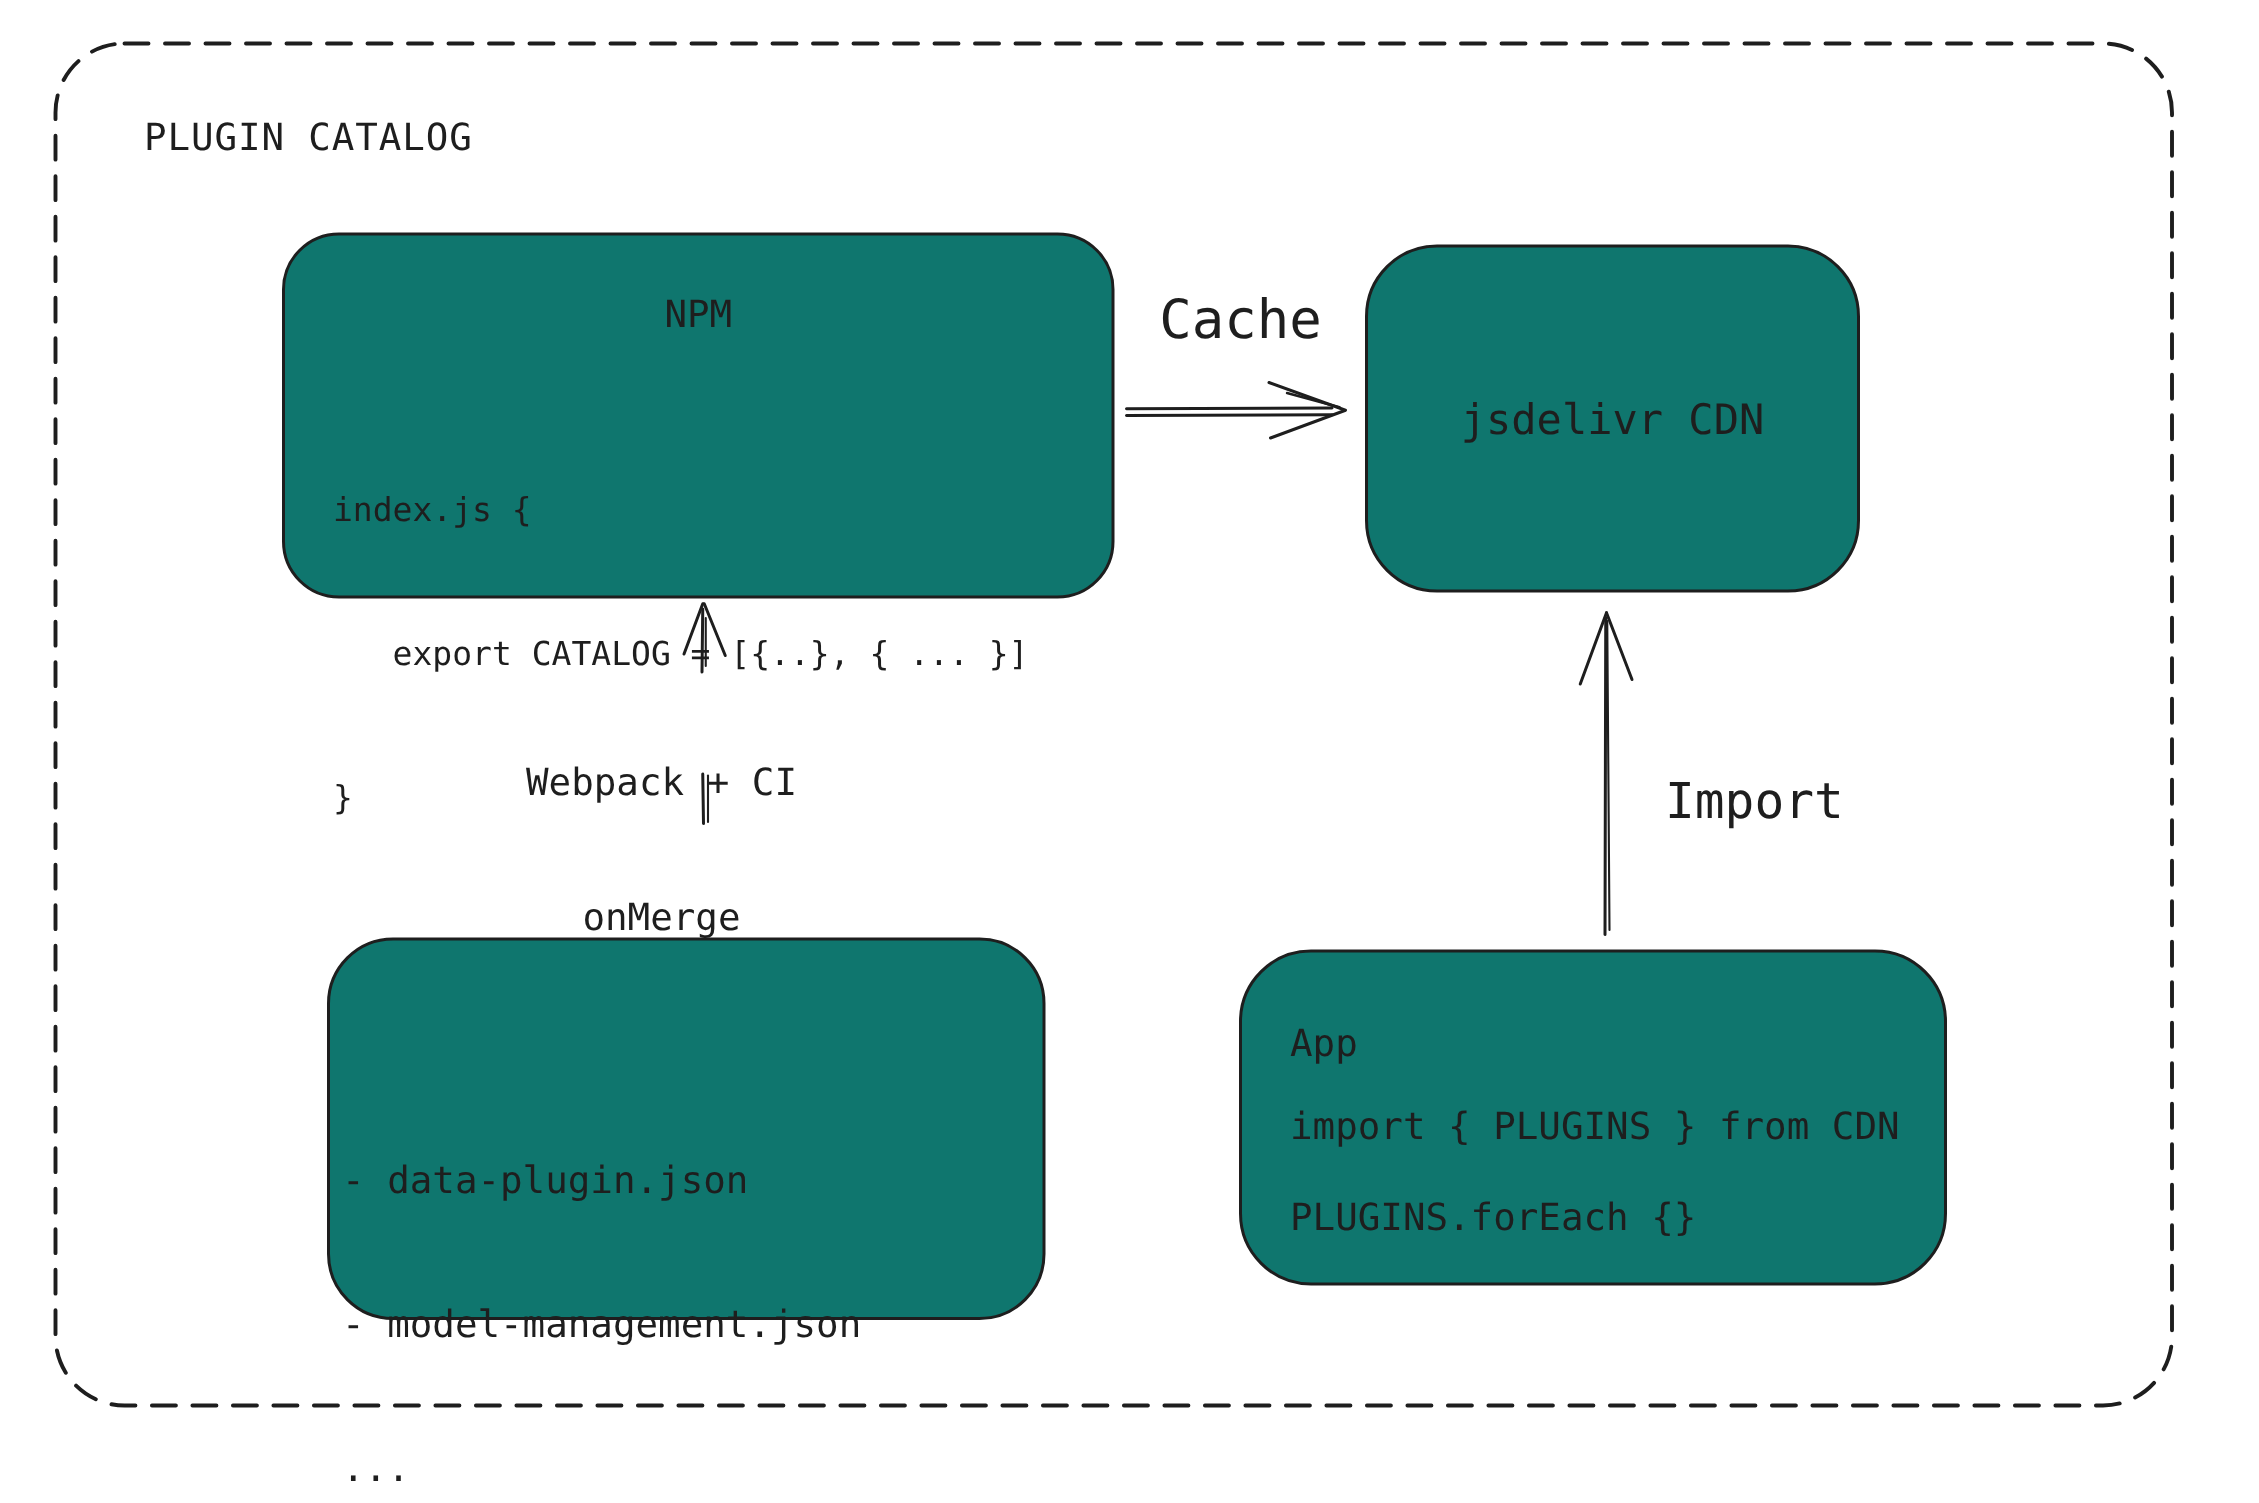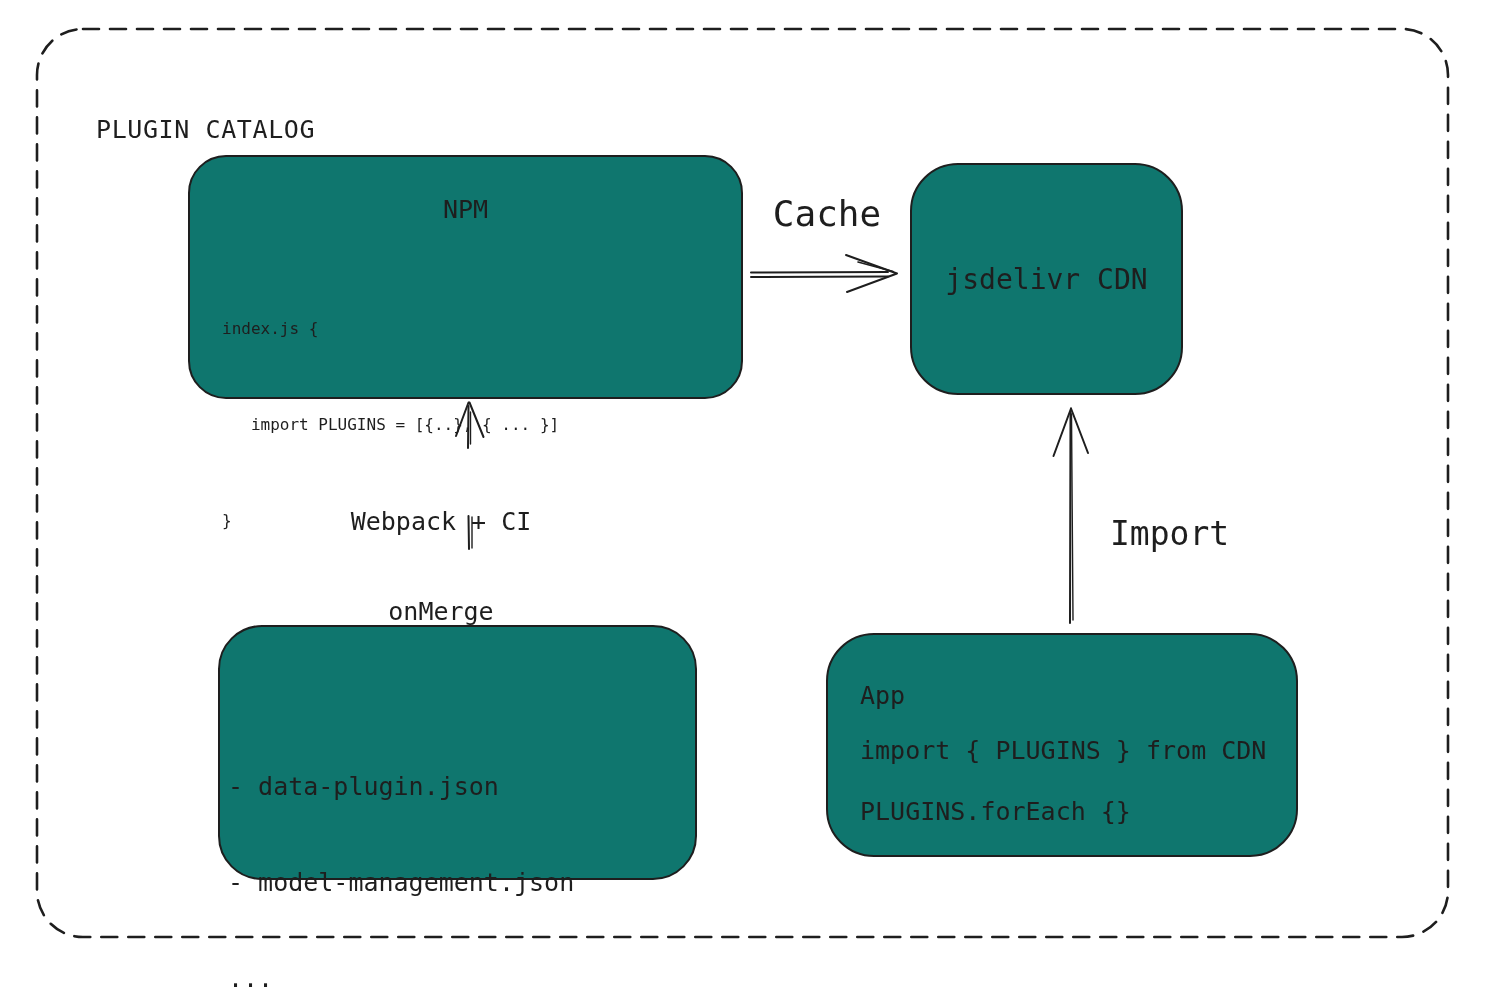--- a/index.html
+++ b/index.html
@@ -17,57 +17,57 @@
     overflow: hidden;
   }
   .layer {
     position: absolute;
     left: 0;
     top: 0;
     width: 1506px;
     height: 1002px;
     pointer-events: none;
   }
-  .abs { position: absolute; margin-top: 38px; }
+  .abs { position: absolute; }
 
   .title {
     left: 96px;
     top: 77px;
     font-size: 25px;
     line-height: 30px;
     letter-spacing: 0.6px;
     white-space: pre;
   }
 
   .node {
     position: absolute;
     border: 2px solid #1e1e1e;
     background: #0f766e;
     box-sizing: border-box;
   }
   .npm  { left: 188px; top: 155px; width: 555px; height: 244px; border-radius: 38px; }
-  .cdn  { left: 910px; top: 163px; width: 273px; height: 232px; border-radius: 48px;
+  .cdn  { left: 910px; top: 163px; width: 330px; height: 232px; border-radius: 48px;
           display: flex; align-items: center; justify-content: center;
           font-size: 28px; }
   .repo { left: 218px; top: 625px; width: 479px; height: 255px; border-radius: 44px; }
   .app  { left: 826px; top: 633px; width: 472px; height: 224px; border-radius: 48px; }
 
   .npm-title {
     position: absolute;
     left: 0; right: 0;
     top: 38px;
     text-align: center;
     font-size: 25px;
     line-height: 30px;
   }
   .npm-code {
     position: absolute;
     left: 32px;
-    top: 92px;
-    font-size: 16px;
+    top: 104px;
+    font-size: 22px;
     line-height: 32px;
     white-space: pre;
   }
 
   .repo-items {
     position: absolute;
     left: 8px;
     top: 80px;
     font-size: 25px;
     line-height: 32px;
@@ -118,21 +118,21 @@
       <path d="M1071 408.5 L1088 453"></path>
     </g>
   </svg>
 
   <div class="abs title">PLUGIN CATALOG</div>
 
   <div class="node npm">
     <div class="npm-title">NPM</div>
     <div class="npm-code">
       <div>index.js {</div>
-      <div>   import PLUGINS = [{..}, { ... }]</div>
+      <div>   export CATALOG = [{..}, { ... }]</div>
       <div>}</div>
     </div>
   </div>
 
   <div class="edge-label cache-label">Cache</div>
 
   <div class="node cdn">
     <div>jsdelivr CDN</div>
   </div>
 

